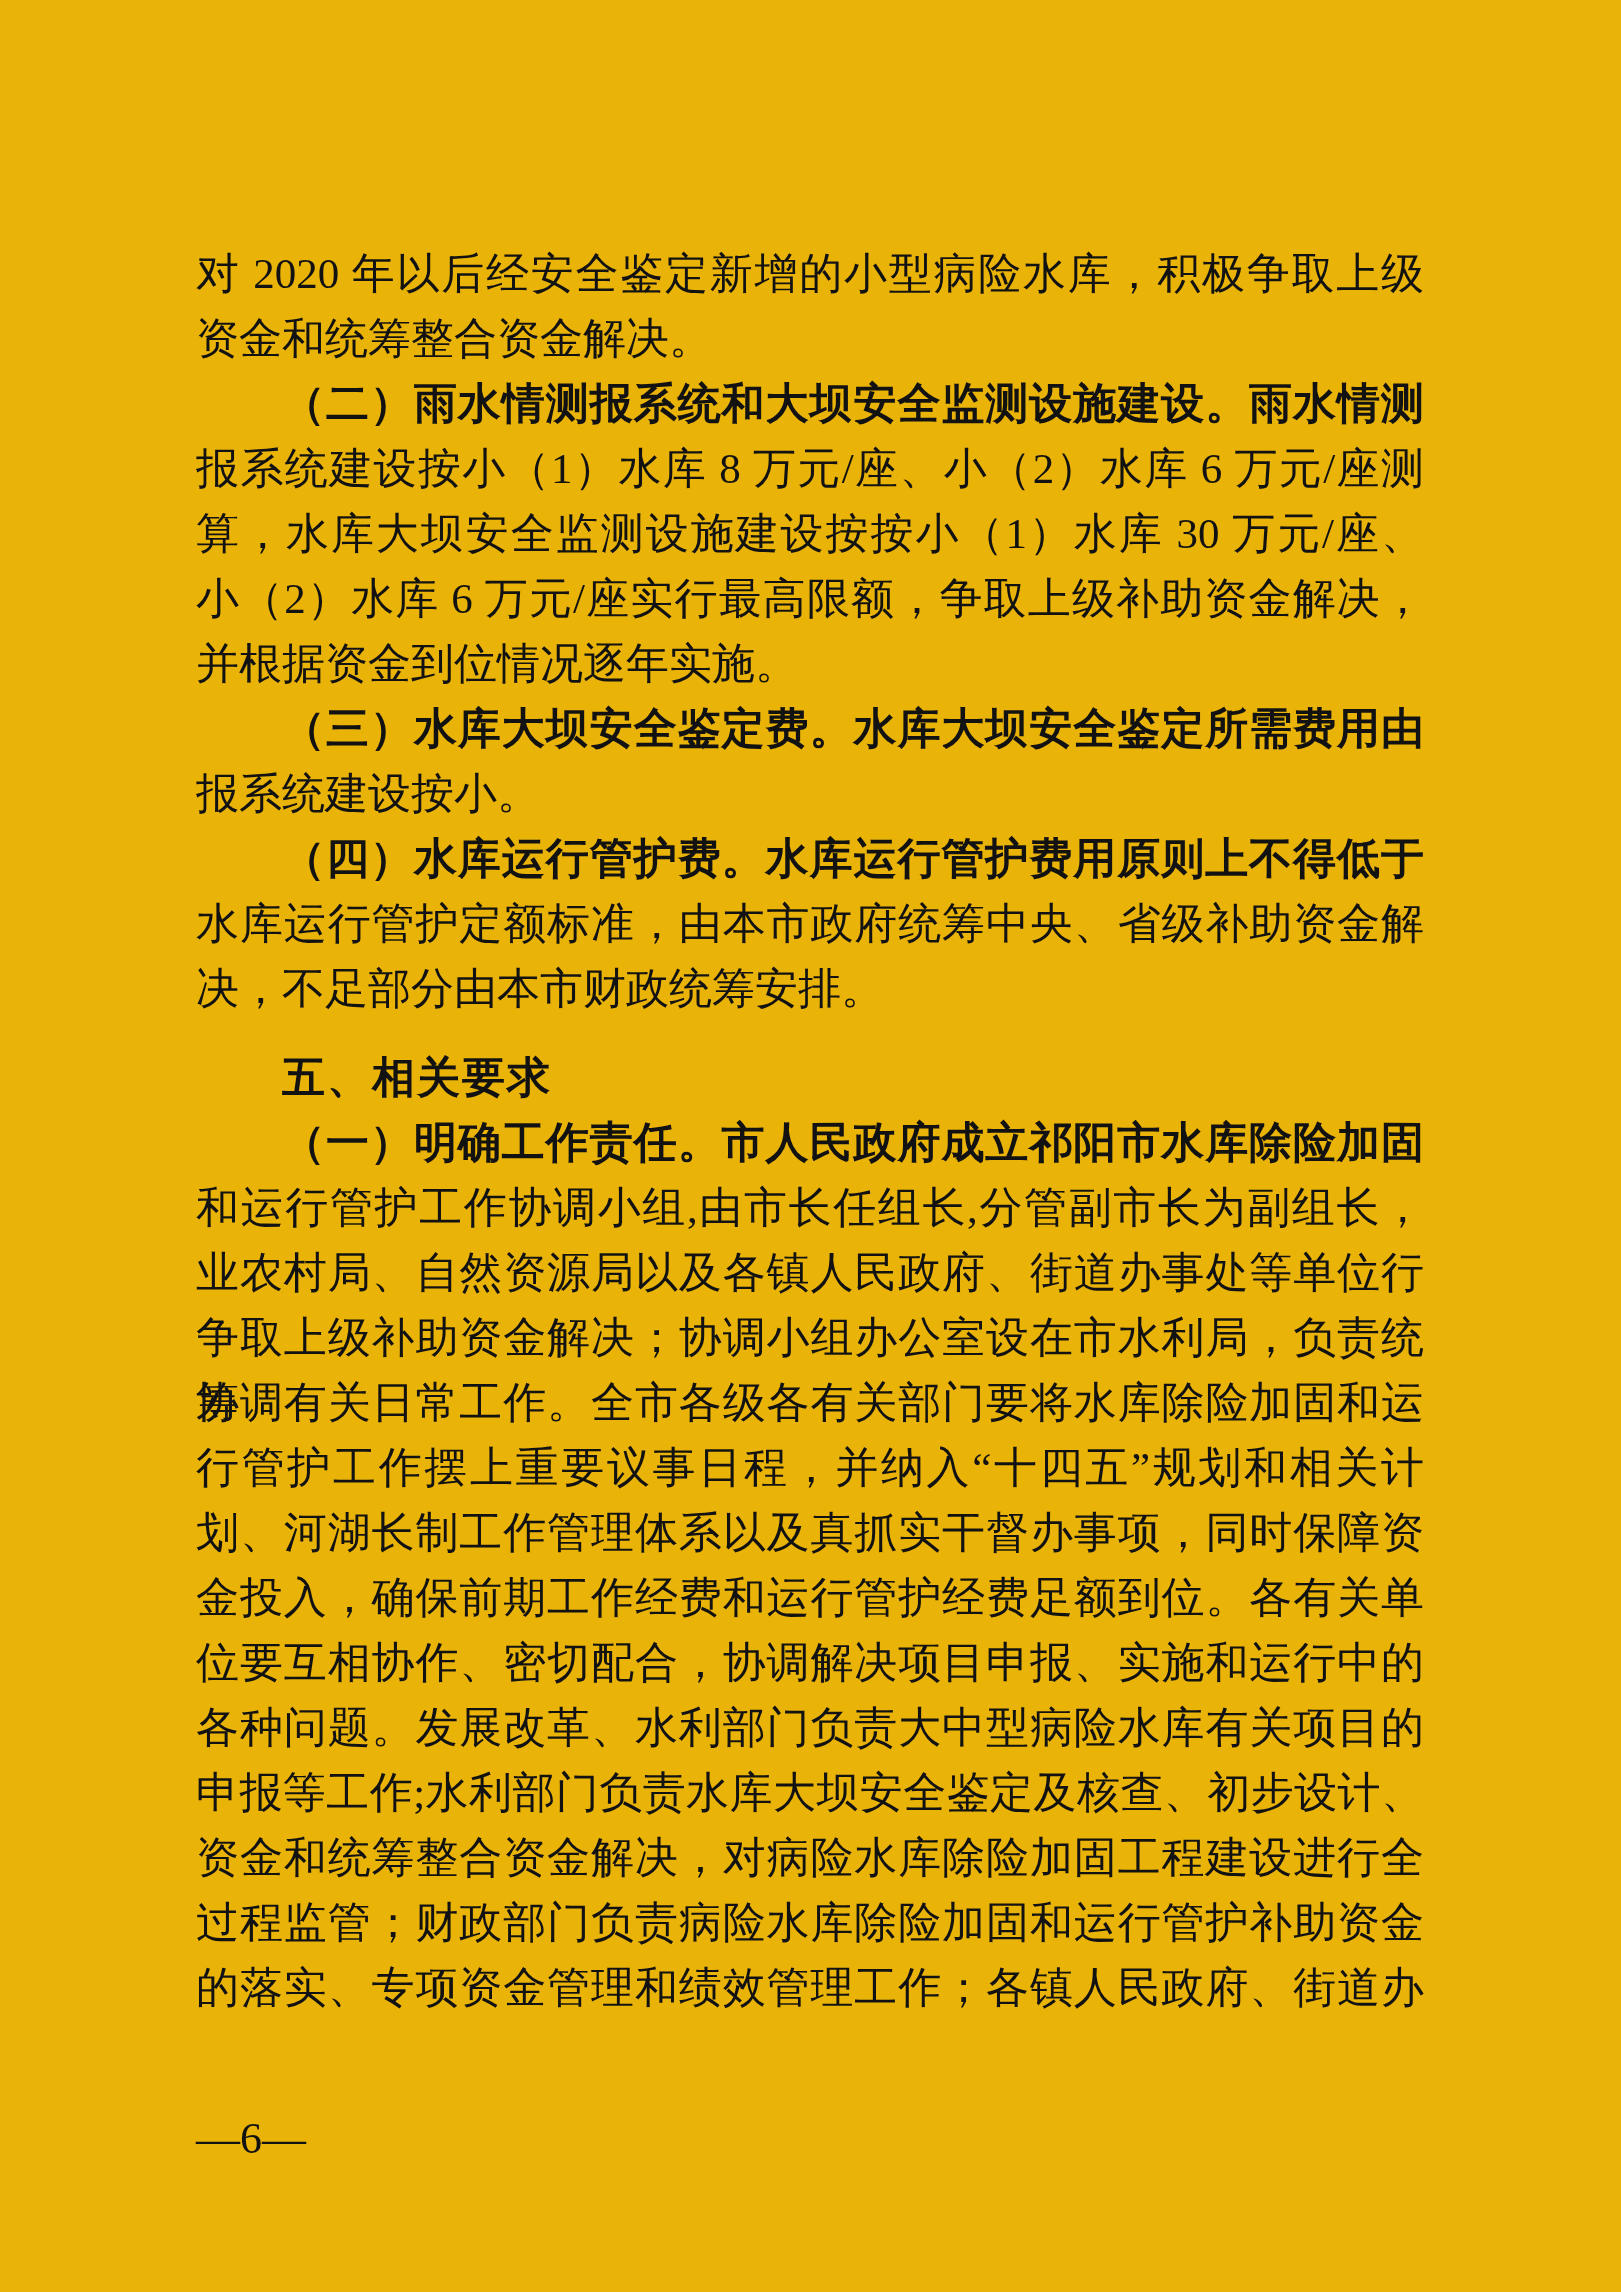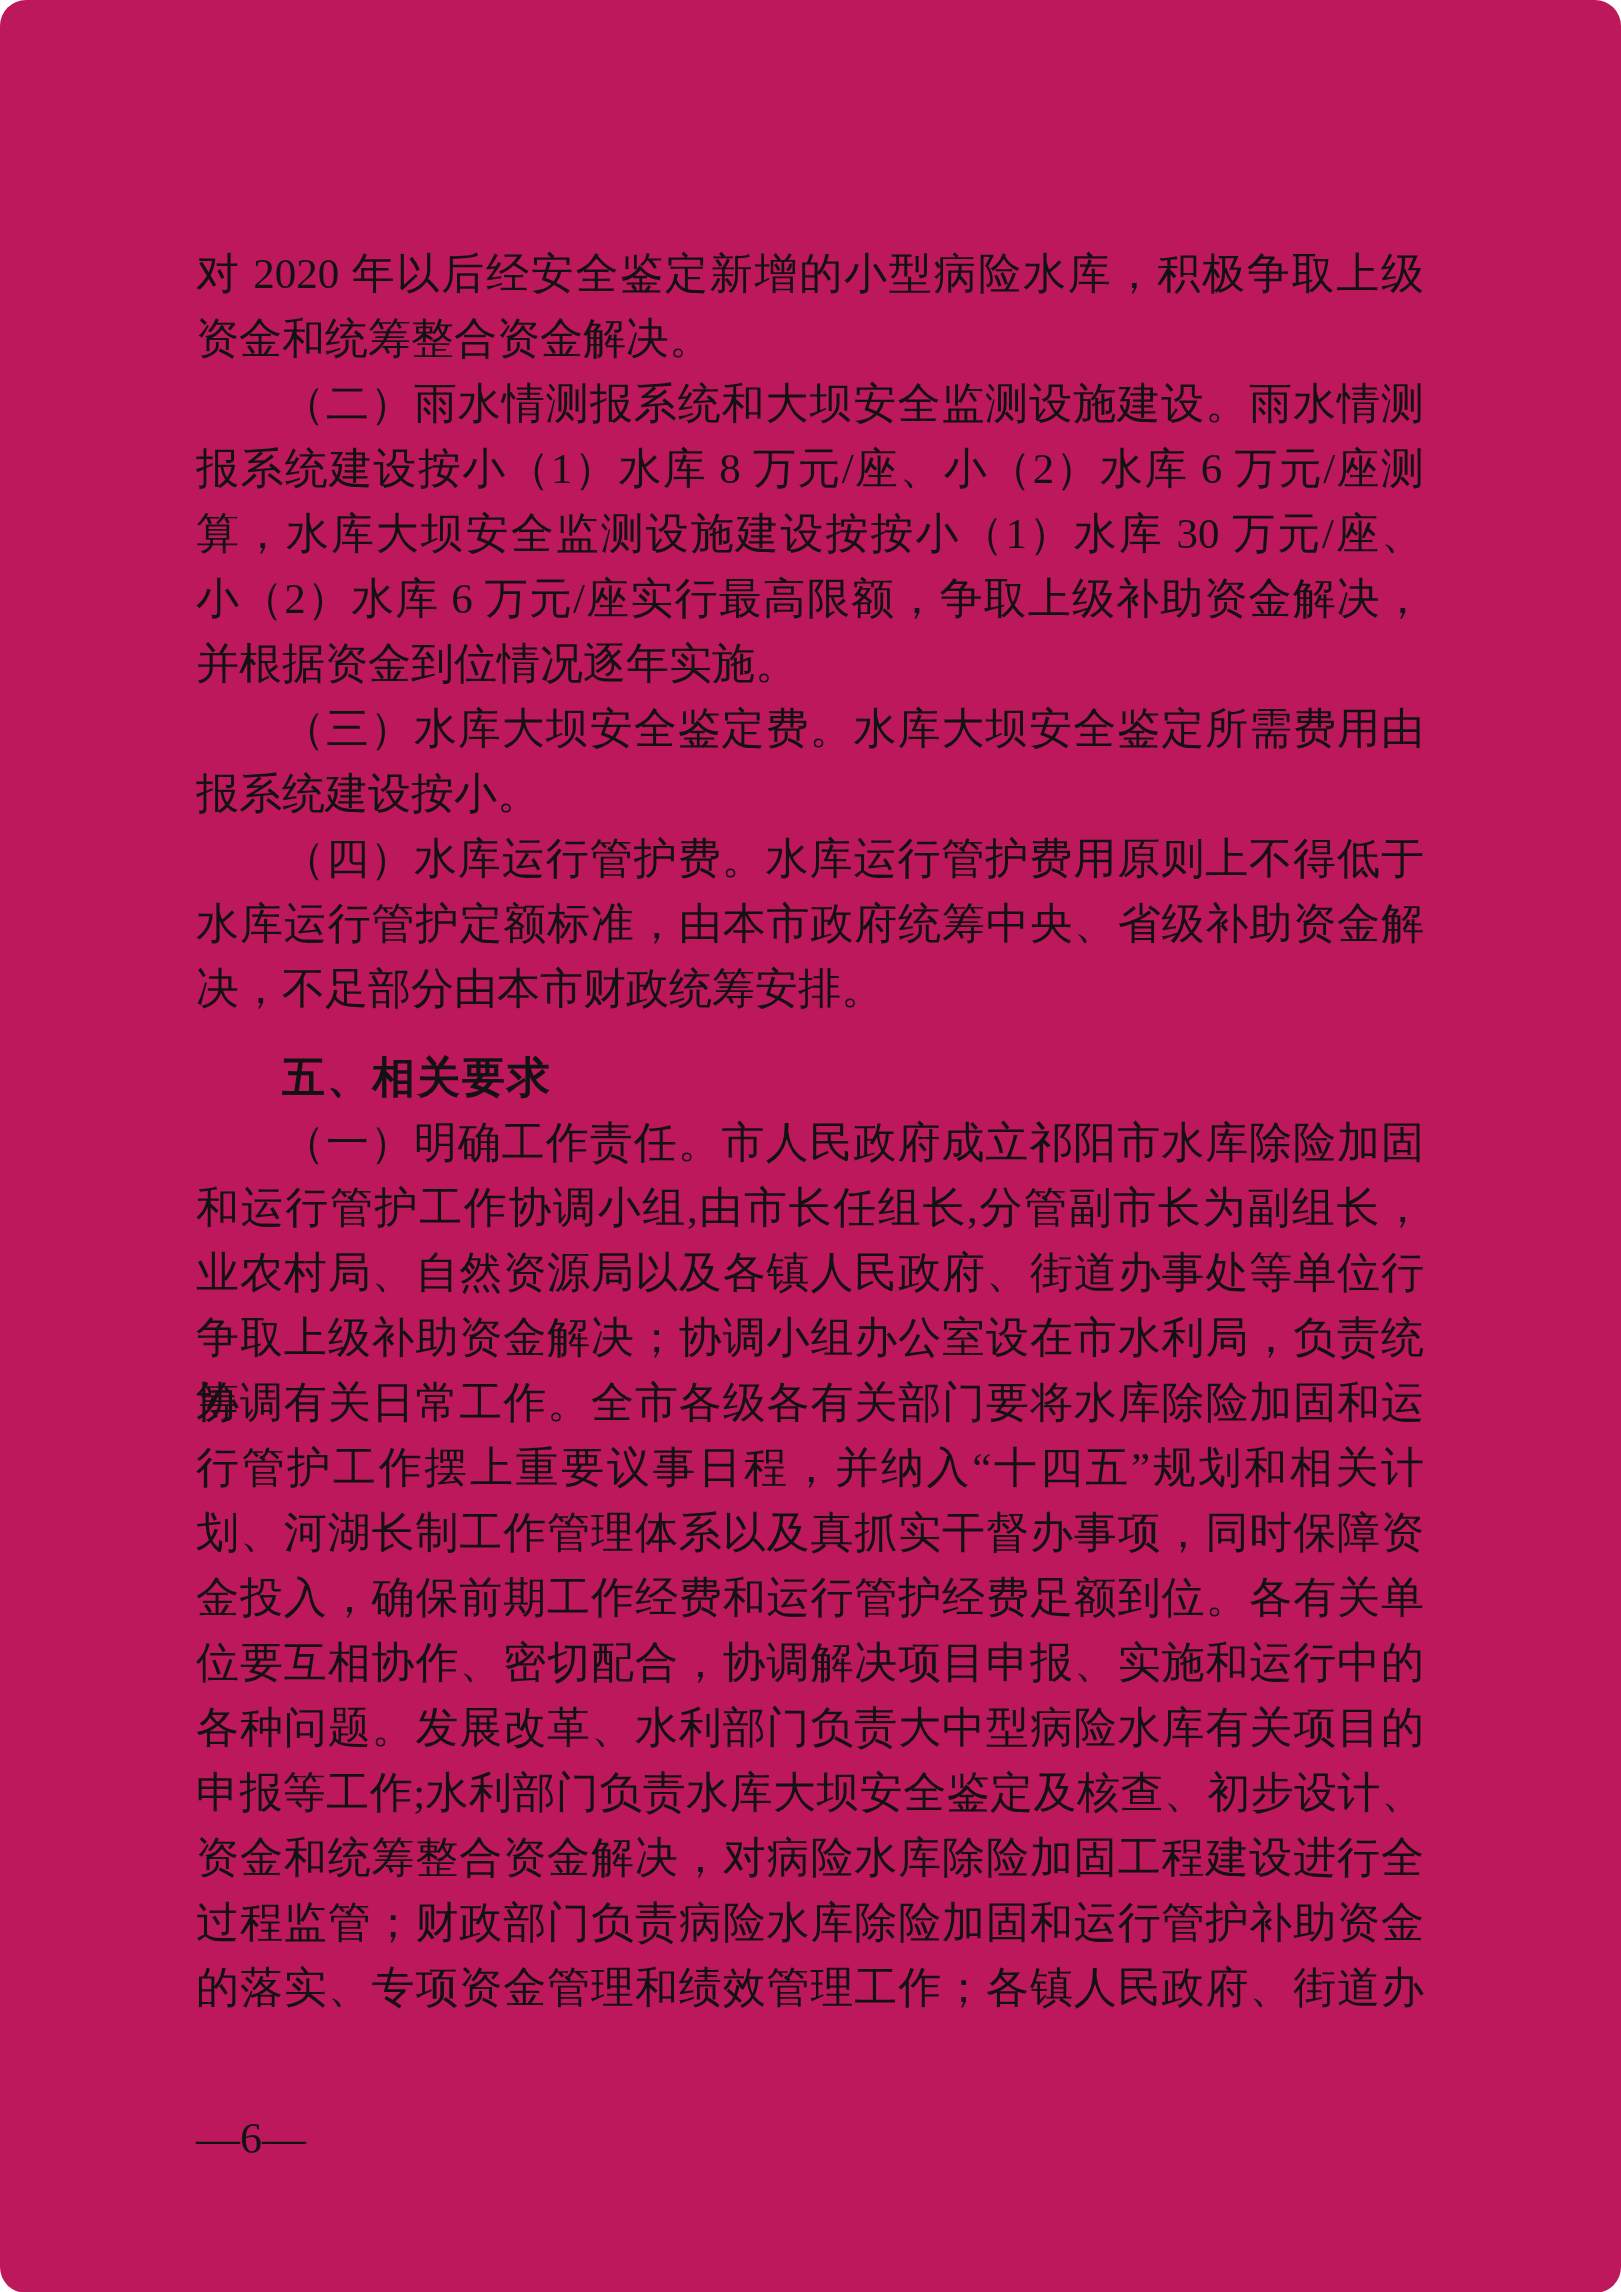--- a/index.html
+++ b/index.html
@@ -4,25 +4,24 @@
 <style>
   html, body {
     margin: 0;
     padding: 0;
     background: #ffffff;
   }
   .page {
     position: relative;
     width: 1621px;
     height: 2293px;
-    background: #be185d;
+    background: #eab308;
     color: #121212;
     font-family: "Liberation Serif", "DejaVu Serif", serif;
     overflow: hidden;
-    border-radius: 26px;
   }
   .text-block {
     position: absolute;
     left: 196px;
     top: 241px;
     width: 1228px;
   }
   .line {
     height: 65px;
     line-height: 65px;
@@ -30,20 +29,21 @@
     white-space: normal;
     overflow: visible;
   }
   .line.j {
     text-align: justify;
     text-align-last: justify;
     text-justify: inter-character;
   }
   .line.indent {
     text-indent: 2em;
+    font-weight: bold;
   }
   .line.heading {
     font-family: "Liberation Sans", "DejaVu Sans", sans-serif;
     font-weight: 700;
     letter-spacing: 2px;
     margin-top: 24px;
   }
   .page-number {
     position: absolute;
     left: 196px;

